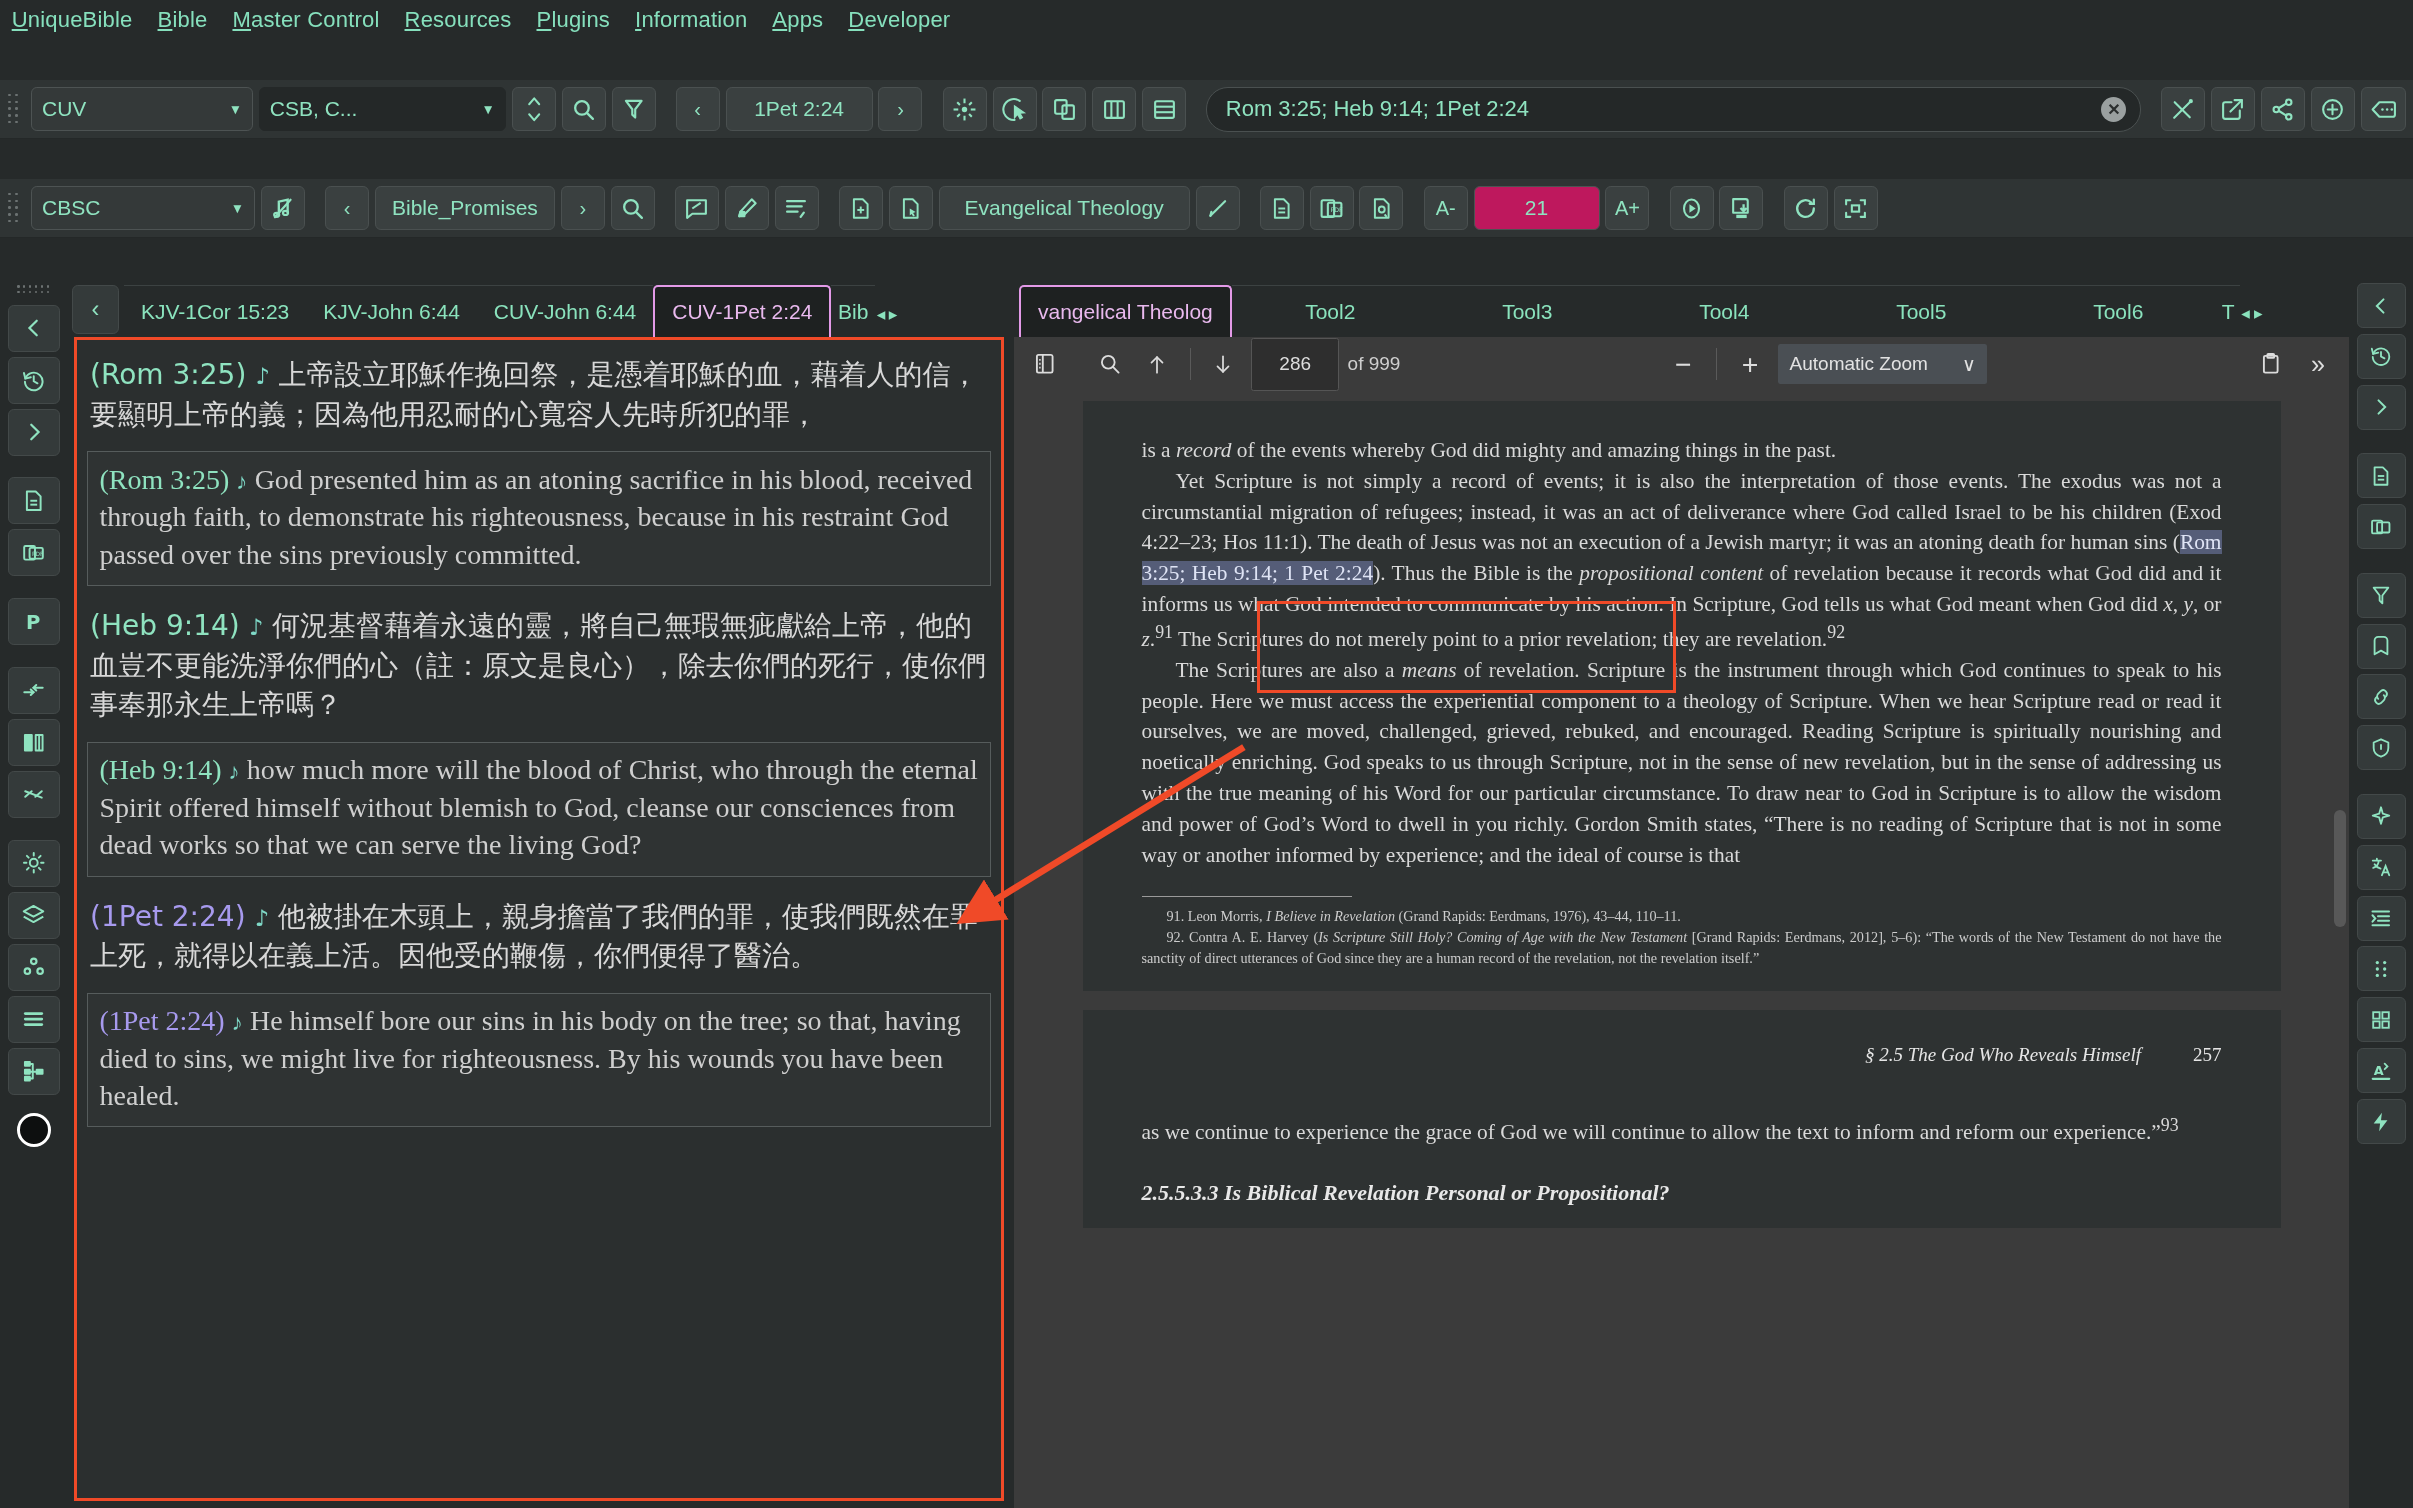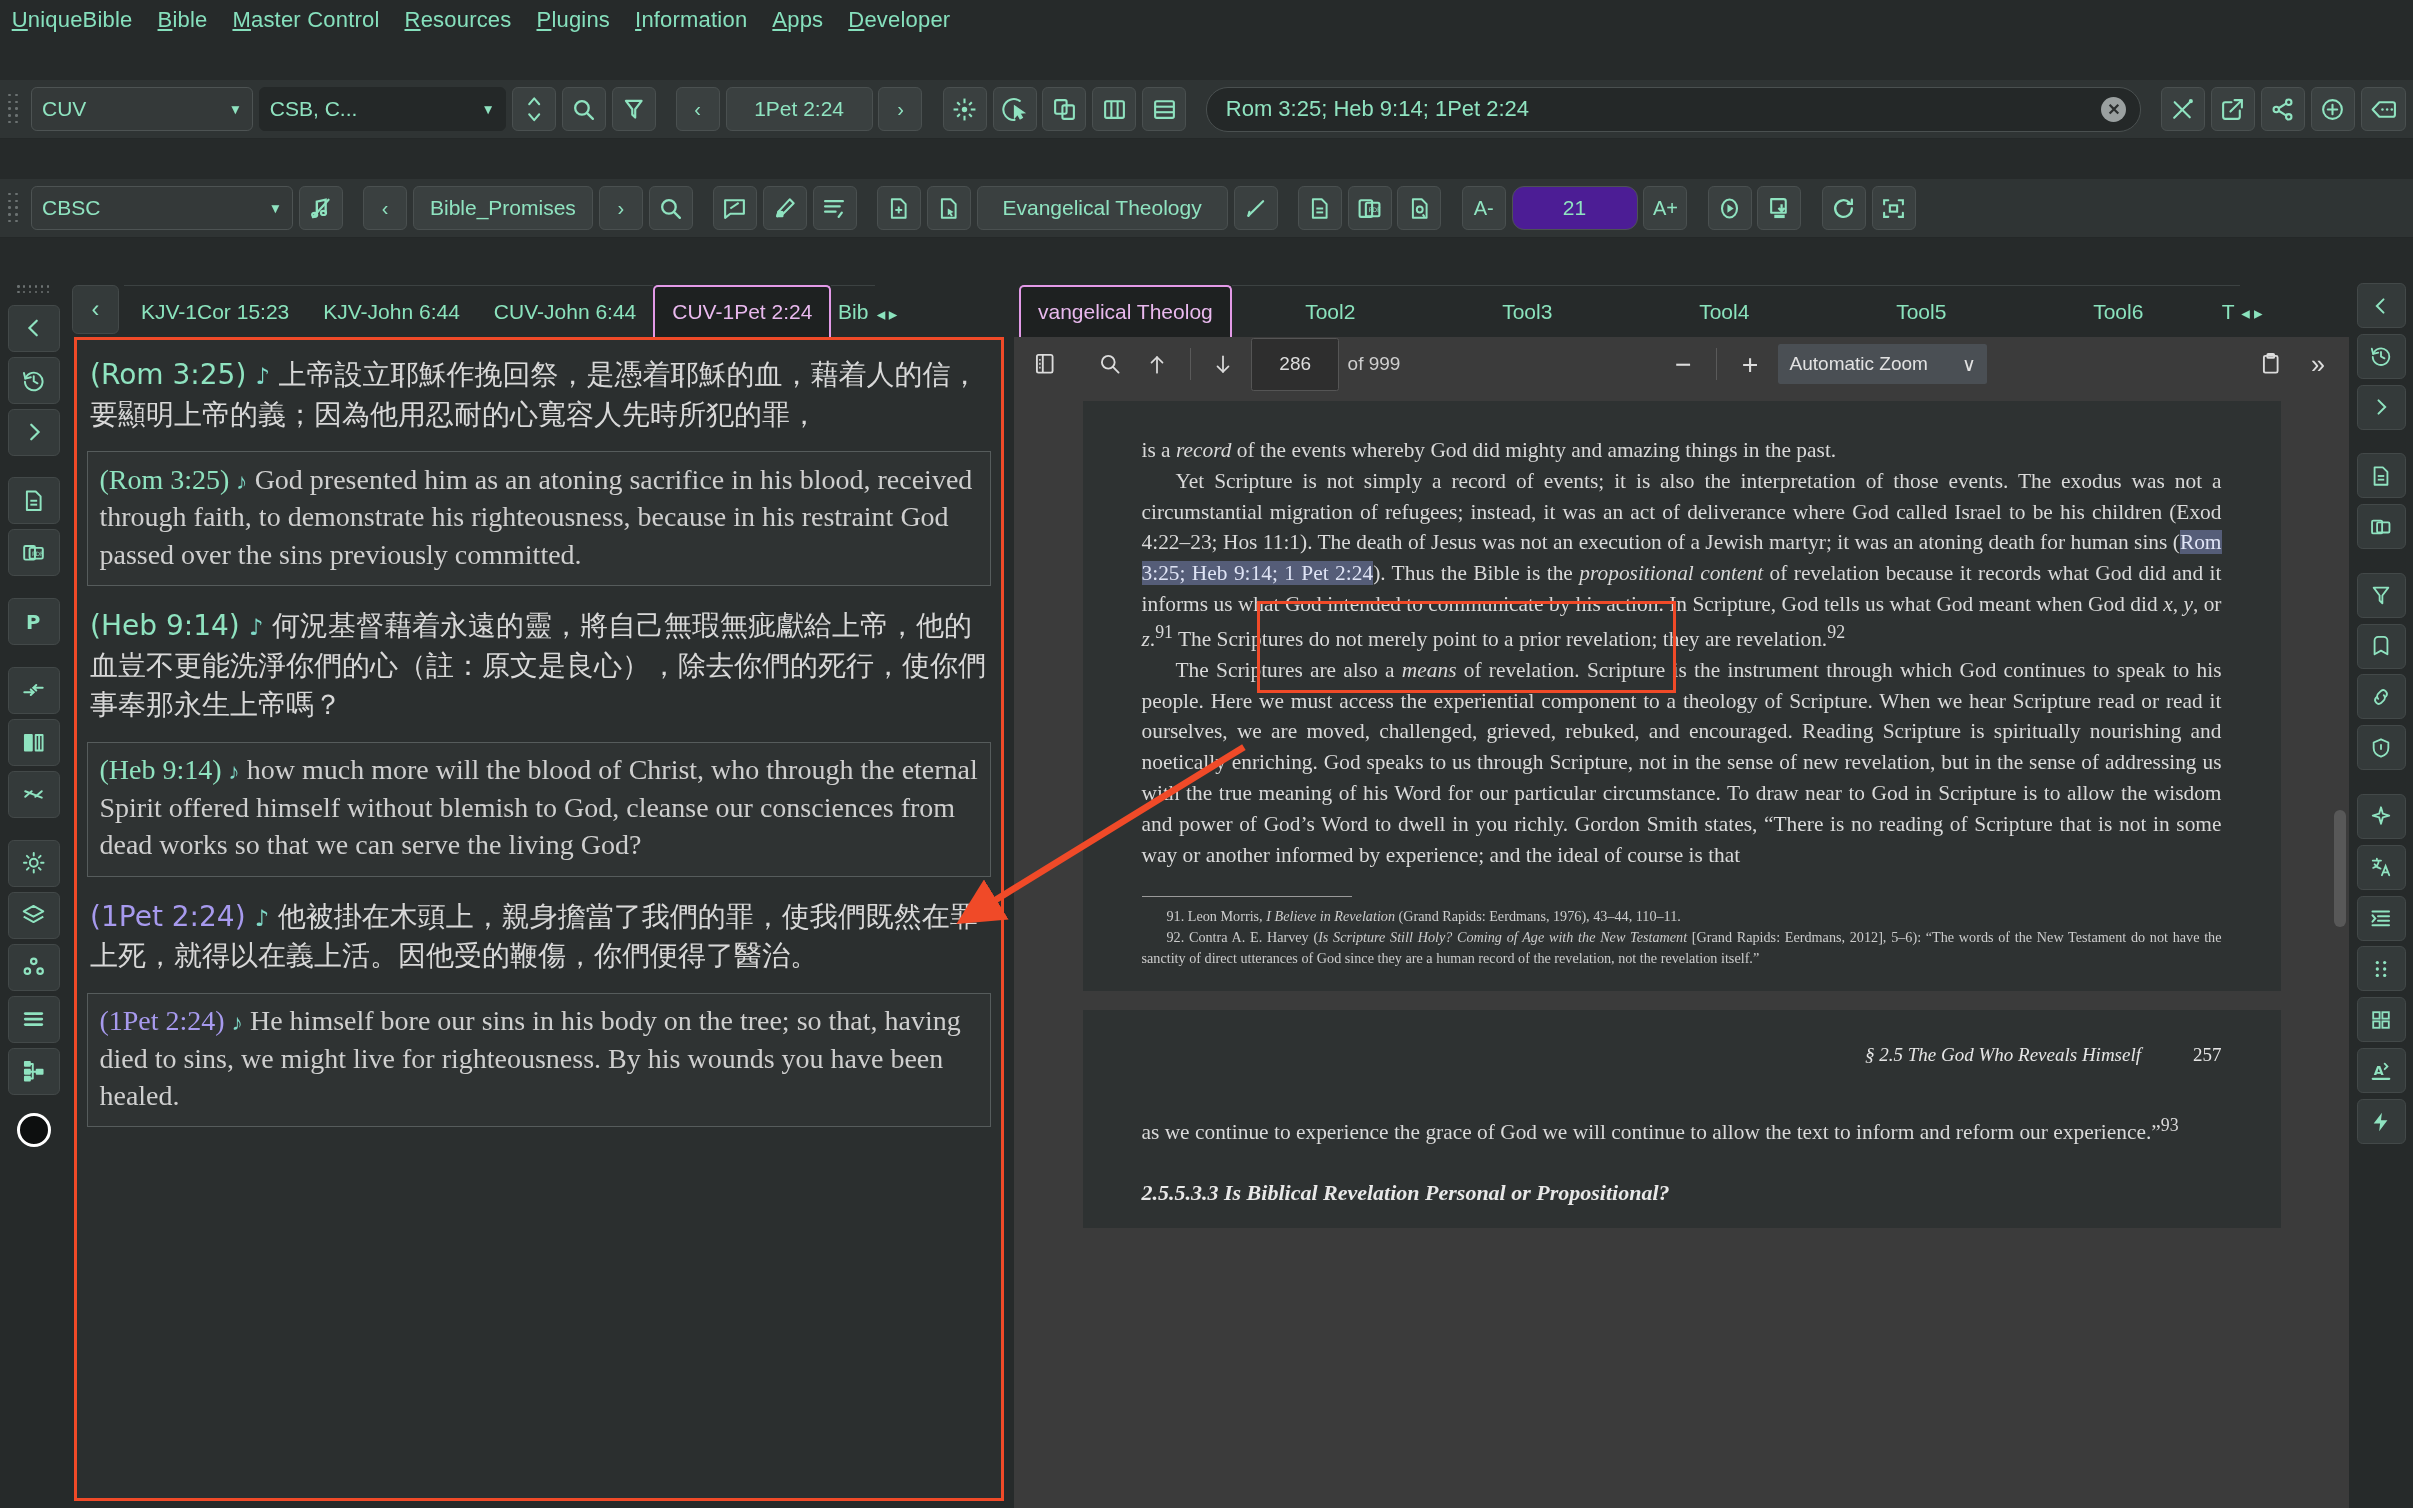--- a/index.html
+++ b/index.html
@@ -46,21 +46,21 @@
   .searchbar {
     flex:1 1 auto; height:45px; background:#242828; border:0.8px solid #4a5050; border-radius:22px;
     display:flex; align-items:center; padding:0 13.4px 0 18.4px; min-width:84px;
   }
   .searchbar .txt { font-size:22px; color:#8fe3c0; flex:1; overflow:hidden; white-space:nowrap; }
   .clearbtn {
     width:25px;height:25px;border-radius:50%;background:#9aa0a0;color:#2b2f2f;
     display:flex;align-items:center;justify-content:center;font-size:16px;font-weight:bold;flex:none;cursor:pointer;
   }
   .numfield {
-    height:44px; min-width:126px; background:#4c1d95; border:0.8px solid #4d5353; border-radius:12px;
+    height:44px; min-width:126px; background:#be185d; border:0.8px solid #4d5353; border-radius:6px;
     display:flex;align-items:center;justify-content:center;font-size:21px;color:#8fe3c0;flex:none;cursor:text;
   }
 
   
   .main { flex:1 1 auto; display:flex; min-height:0; background:#262a2a; }
 
   
   .rail { width:67px; background:#262a2a; display:flex; flex-direction:column; align-items:center; padding-top:5px; gap:5px; flex:none; }
   .rail .grip2 { width:37px;height:13.4px;display:grid;grid-template-columns:repeat(6,3.4px);grid-template-rows:repeat(2,3.4px);gap:2.5px;justify-content:center;align-content:center;margin-bottom:3.4px;}
   .rail .grip2 i{width:2.5px;height:2.5px;background:#6c7272;border-radius:50%;}
@@ -295,21 +295,21 @@
         <i></i>
         <i></i>
         <i></i>
         <i></i>
         <i></i>
         <i></i>
         <i></i>
         <i></i>
       </div>
 
-    <div class="combo" style="width:262px">
+    <div class="combo" style="width:224px">
       <span>CBSC</span>
       <span class="caret">▼</span>
     </div>
 
     <div class="tbtn">
       <svg width="23.5" height="25" viewBox="0 0 24 24" fill="none" stroke="#8fe3c0" stroke-width="2.2" stroke-linecap="round">
           <path d="M8 18V5l9-2v13" stroke-width="2.4"></path>
           <ellipse cx="5.8" cy="18.5" rx="2.6" ry="2.1"></ellipse>
           <ellipse cx="14.8" cy="16.5" rx="2.6" ry="2.1"></ellipse>
           <line x1="4" y1="21" x2="20" y2="3"></line>

